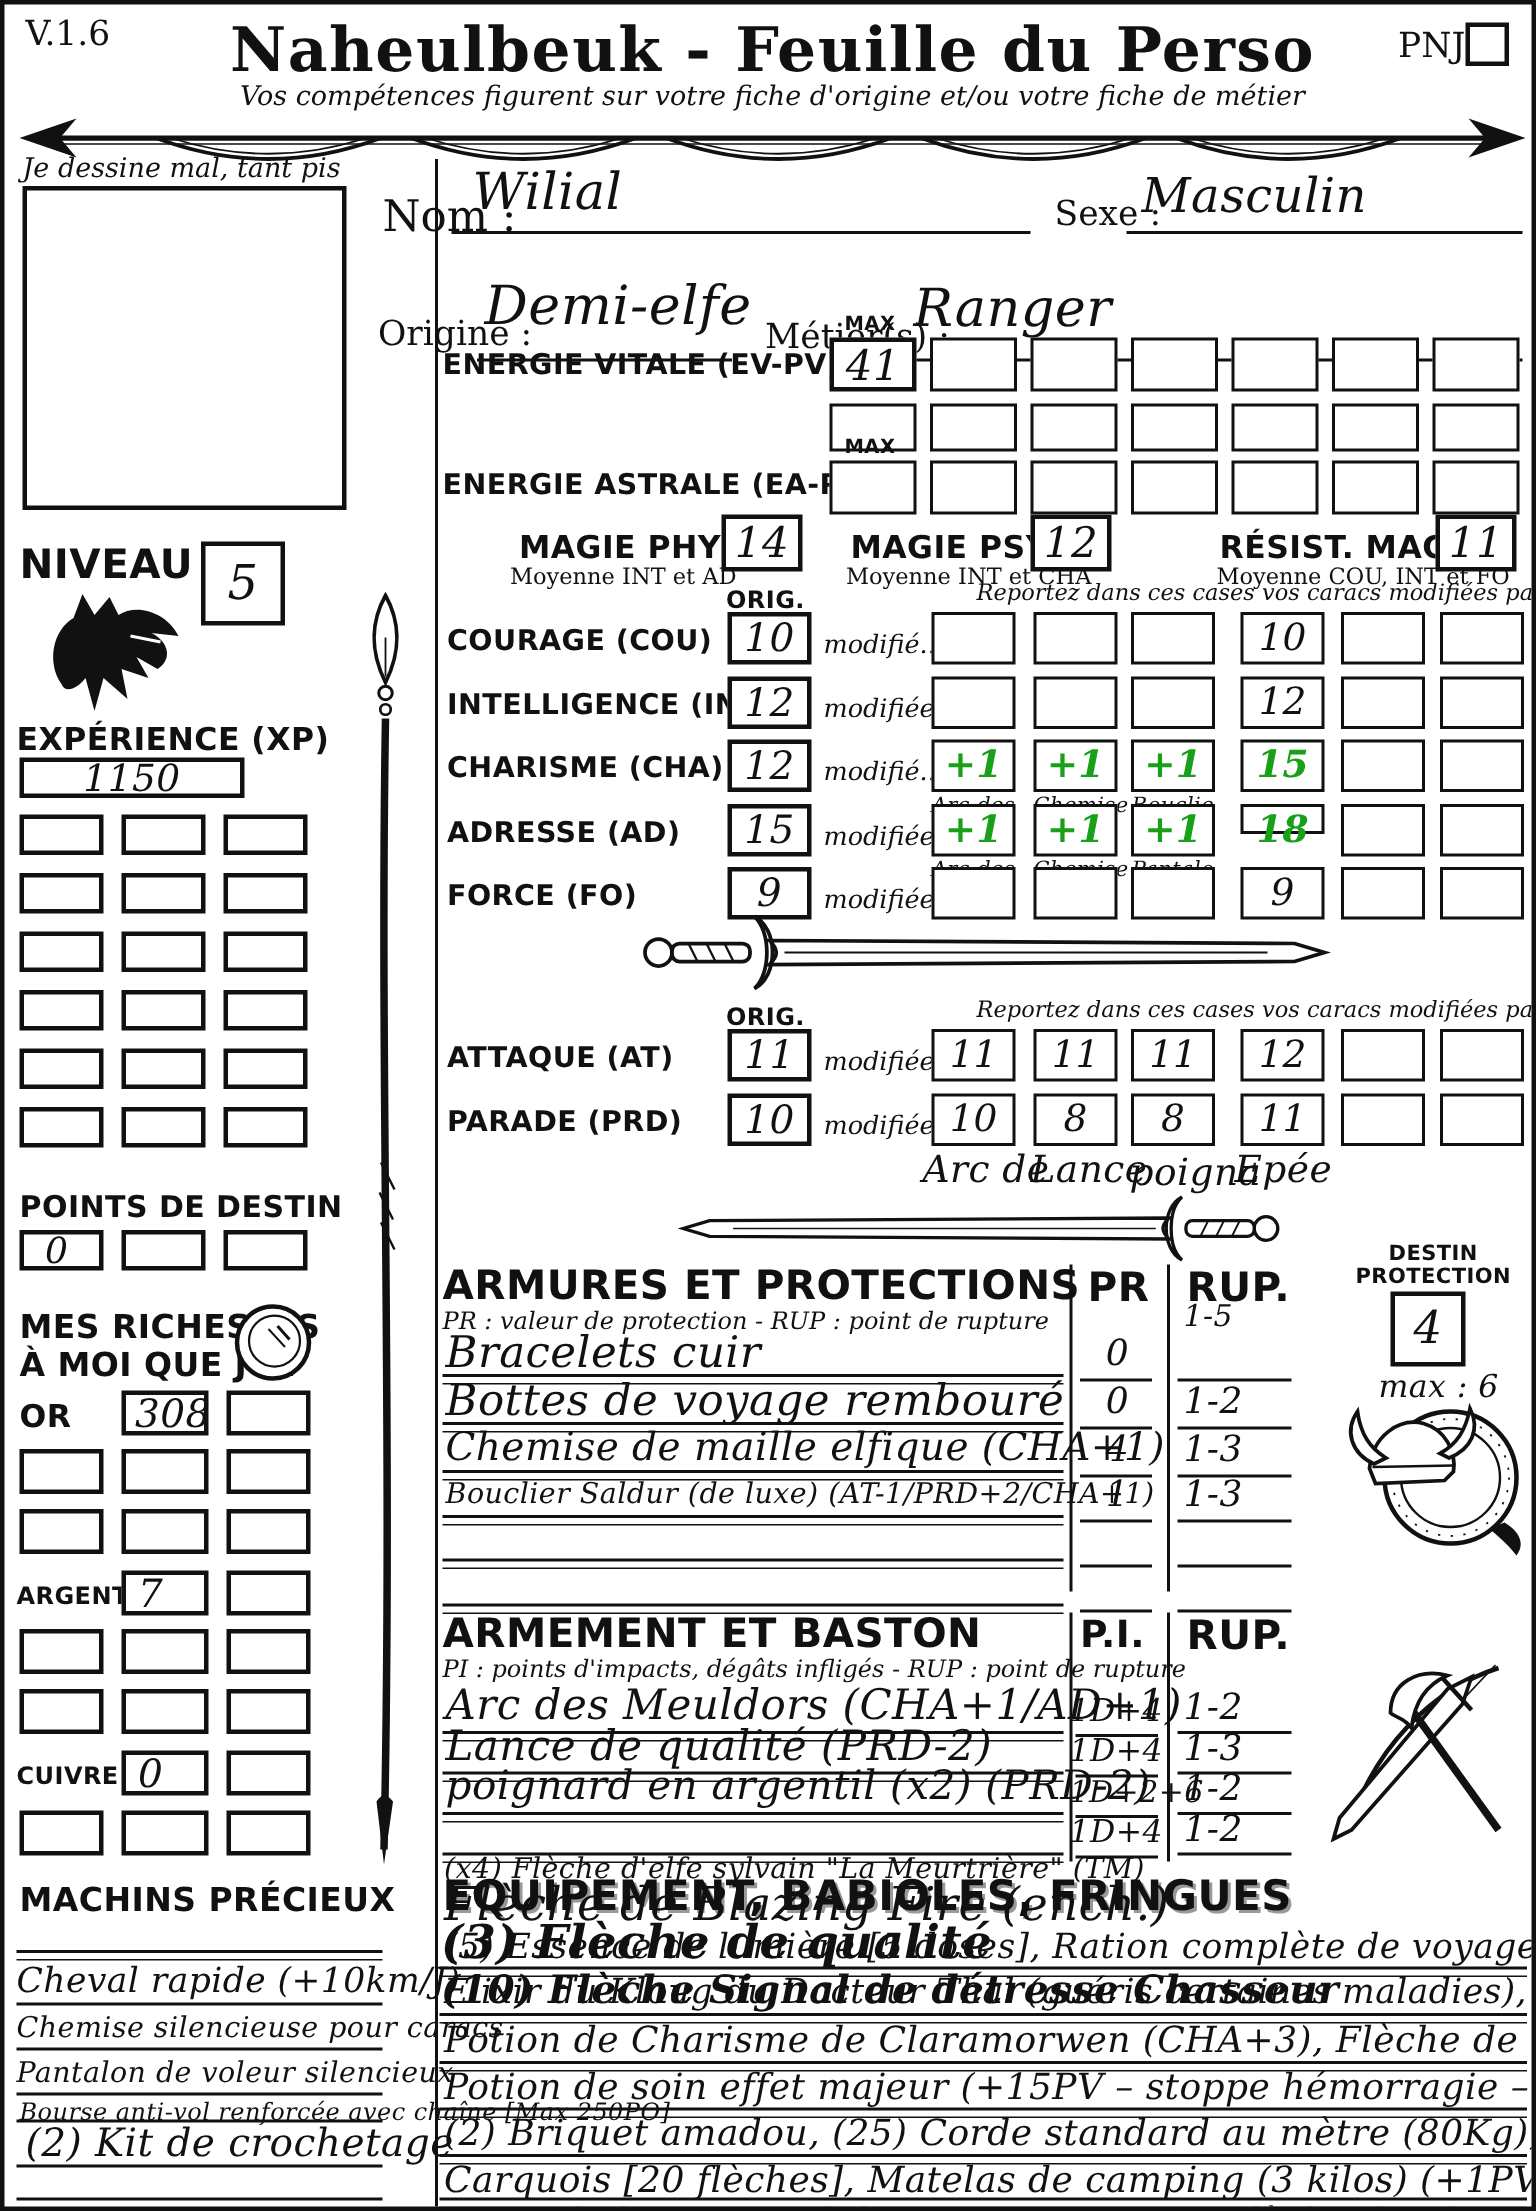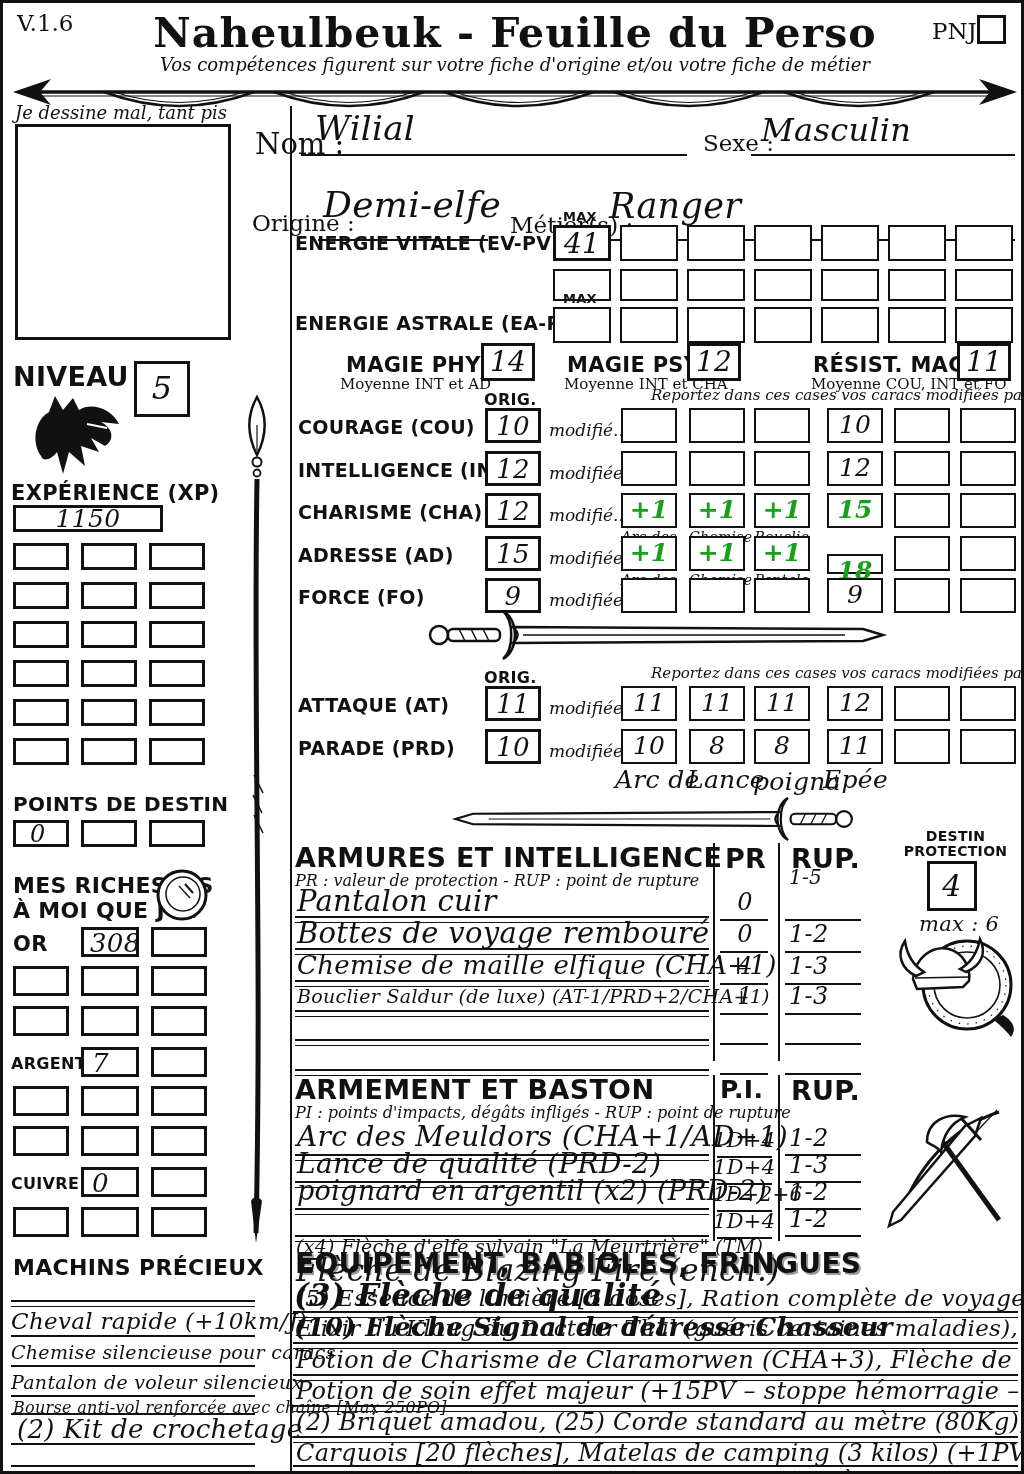--- a/index.html
+++ b/index.html
@@ -269,21 +269,21 @@
   <div class="hw ctr" style="left:751px;top:527px;width:56px;font-size:14px">Bouclie</div>
 
   <div class="hdr" style="left:295px;top:543px;font-size:19px">ADRESSE (AD)</div>
   <div class="box b3" style="left:482px;top:533px;width:56px;height:35px">
     <div class="hw ctr" style="left:0;top:2px;width:100%;font-size:26px">15</div>
   </div>
   <div class="scr it" style="left:546px;top:547px;font-size:17px">modifiée...</div>
   <div class="box cellv" style="left:618px;top:533px;width:56px;height:35px"><span class="green">+1</span></div>
   <div class="box cellv" style="left:686px;top:533px;width:56px;height:35px"><span class="green">+1</span></div>
   <div class="box cellv" style="left:751px;top:533px;width:56px;height:35px"><span class="green">+1</span></div>
-  <div class="box cellv" style="left:824px;top:551px;width:56px;height:20px"><span class="green">18</span></div>
+  <div class="box cellv" style="left:824px;top:533px;width:56px;height:20px"><span class="green">18</span></div>
   <div class="box cellv" style="left:891px;top:533px;width:56px;height:35px"></div>
   <div class="box cellv" style="left:957px;top:533px;width:56px;height:35px"></div>
   <div class="hw ctr" style="left:618px;top:570px;width:56px;font-size:14px">Arc des</div>
   <div class="hw ctr" style="left:686px;top:570px;width:56px;font-size:14px">Chemise</div>
   <div class="hw ctr" style="left:751px;top:570px;width:56px;font-size:14px">Pantalo</div>
 
   <div class="hdr" style="left:295px;top:585px;font-size:19px">FORCE (FO)</div>
   <div class="box b3" style="left:482px;top:575px;width:56px;height:35px">
     <div class="hw ctr" style="left:0;top:2px;width:100%;font-size:26px">9</div>
   </div>
@@ -338,21 +338,21 @@
 
   <svg style="left:422px;top:788px;transform:scaleX(-1)" width="460" height="56" viewBox="0 0 460 64">
     <circle cx="14" cy="32" r="9" fill="#fff" stroke="#111" stroke-width="2.5"></circle>
     <rect x="23" y="26" width="52" height="12" rx="5" fill="#fff" stroke="#111" stroke-width="2.5"></rect>
     <path d="M34,26 L40,38 M46,26 L52,38 M58,26 L64,38" stroke="#111" stroke-width="1.5"></path>
     <path d="M78,8 C94,16 94,48 78,56 C89,46 89,18 78,8 Z" fill="#fff" stroke="#111" stroke-width="2.5"></path>
     <path d="M88,24 L438,26 L458,32 L438,38 L88,40 C94,34 94,30 88,24 Z" fill="#fff" stroke="#111" stroke-width="2.5"></path>
     <line x1="98" y1="32" x2="420" y2="32" stroke="#111" stroke-width="1.3"></line>
   </svg>
 
-  <div class="hdr" style="left:292px;top:841px;font-size:27px">ARMURES ET INTELLIGENCE</div>
+  <div class="hdr" style="left:292px;top:841px;font-size:27px">ARMURES ET PROTECTIONS</div>
   <div class="scr it" style="left:292px;top:870px;font-size:16px">PR : valeur de protection - RUP : point de rupture</div>
   <div class="vline" style="left:710px;top:840px;height:218px"></div>
   <div class="vline" style="left:775px;top:840px;height:218px"></div>
   <div class="hdr" style="left:722px;top:842px;font-size:27px">PR</div>
   <div class="hdr" style="left:788px;top:842px;font-size:27px">RUP.</div>
 
   <div class="hdr ctr" style="left:890px;top:826px;width:125px;font-size:14px">DESTIN</div>
   <div class="hdr ctr" style="left:890px;top:841px;width:125px;font-size:14px">PROTECTION</div>
   <div class="box b3" style="left:924px;top:858px;width:50px;height:50px">
     <div class="hw ctr" style="left:0;top:7px;width:100%;font-size:30px">4</div>
@@ -363,21 +363,21 @@
     <circle cx="76" cy="58" r="44" fill="#fff" stroke="#111" stroke-width="3"></circle>
     <circle cx="76" cy="58" r="33" fill="none" stroke="#111" stroke-width="1.6"></circle>
     <circle cx="76" cy="58" r="39" fill="none" stroke="#111" stroke-width="1.2" stroke-dasharray="1.5 7"></circle>
     <path d="M112,88 C122,94 126,102 120,110 C114,102 106,96 102,92 Z" fill="#111"></path>
     <path d="M22,52 C24,30 42,18 58,22 C72,26 80,40 78,54 L72,60 L26,62 Z" fill="#fff" stroke="#111" stroke-width="2.5"></path>
     <line x1="24" y1="51" x2="78" y2="50" stroke="#111" stroke-width="1.6"></line>
     <path d="M25,49 C10,42 5,27 14,14 C16,29 22,38 33,45 Z" fill="#fff" stroke="#111" stroke-width="2.5"></path>
     <path d="M75,45 C90,39 96,26 89,12 C86,27 80,36 69,42 Z" fill="#fff" stroke="#111" stroke-width="2.5"></path>
   </svg>
 
-  <div class="hw" style="left:294px;top:884px;font-size:29px">Pantalon cuir</div>
+  <div class="hw" style="left:294px;top:884px;font-size:29px">Bracelets cuir</div>
   <div class="hw ctr" style="left:712px;top:887px;width:60px;font-size:24px">0</div>
   <div class="hw" style="left:786px;top:864px;font-size:20px">1-5</div>
   <div class="rule2" style="left:292px;top:913px;width:414px"></div>
   <div class="rule" style="left:717px;top:916px;width:48px"></div>
   <div class="rule" style="left:782px;top:916px;width:76px"></div>
 
   <div class="hw" style="left:294px;top:916px;font-size:29px">Bottes de voyage rembouré</div>
   <div class="hw ctr" style="left:712px;top:919px;width:60px;font-size:24px">0</div>
   <div class="hw" style="left:786px;top:919px;font-size:24px">1-2</div>
   <div class="rule2" style="left:292px;top:945px;width:414px"></div>

